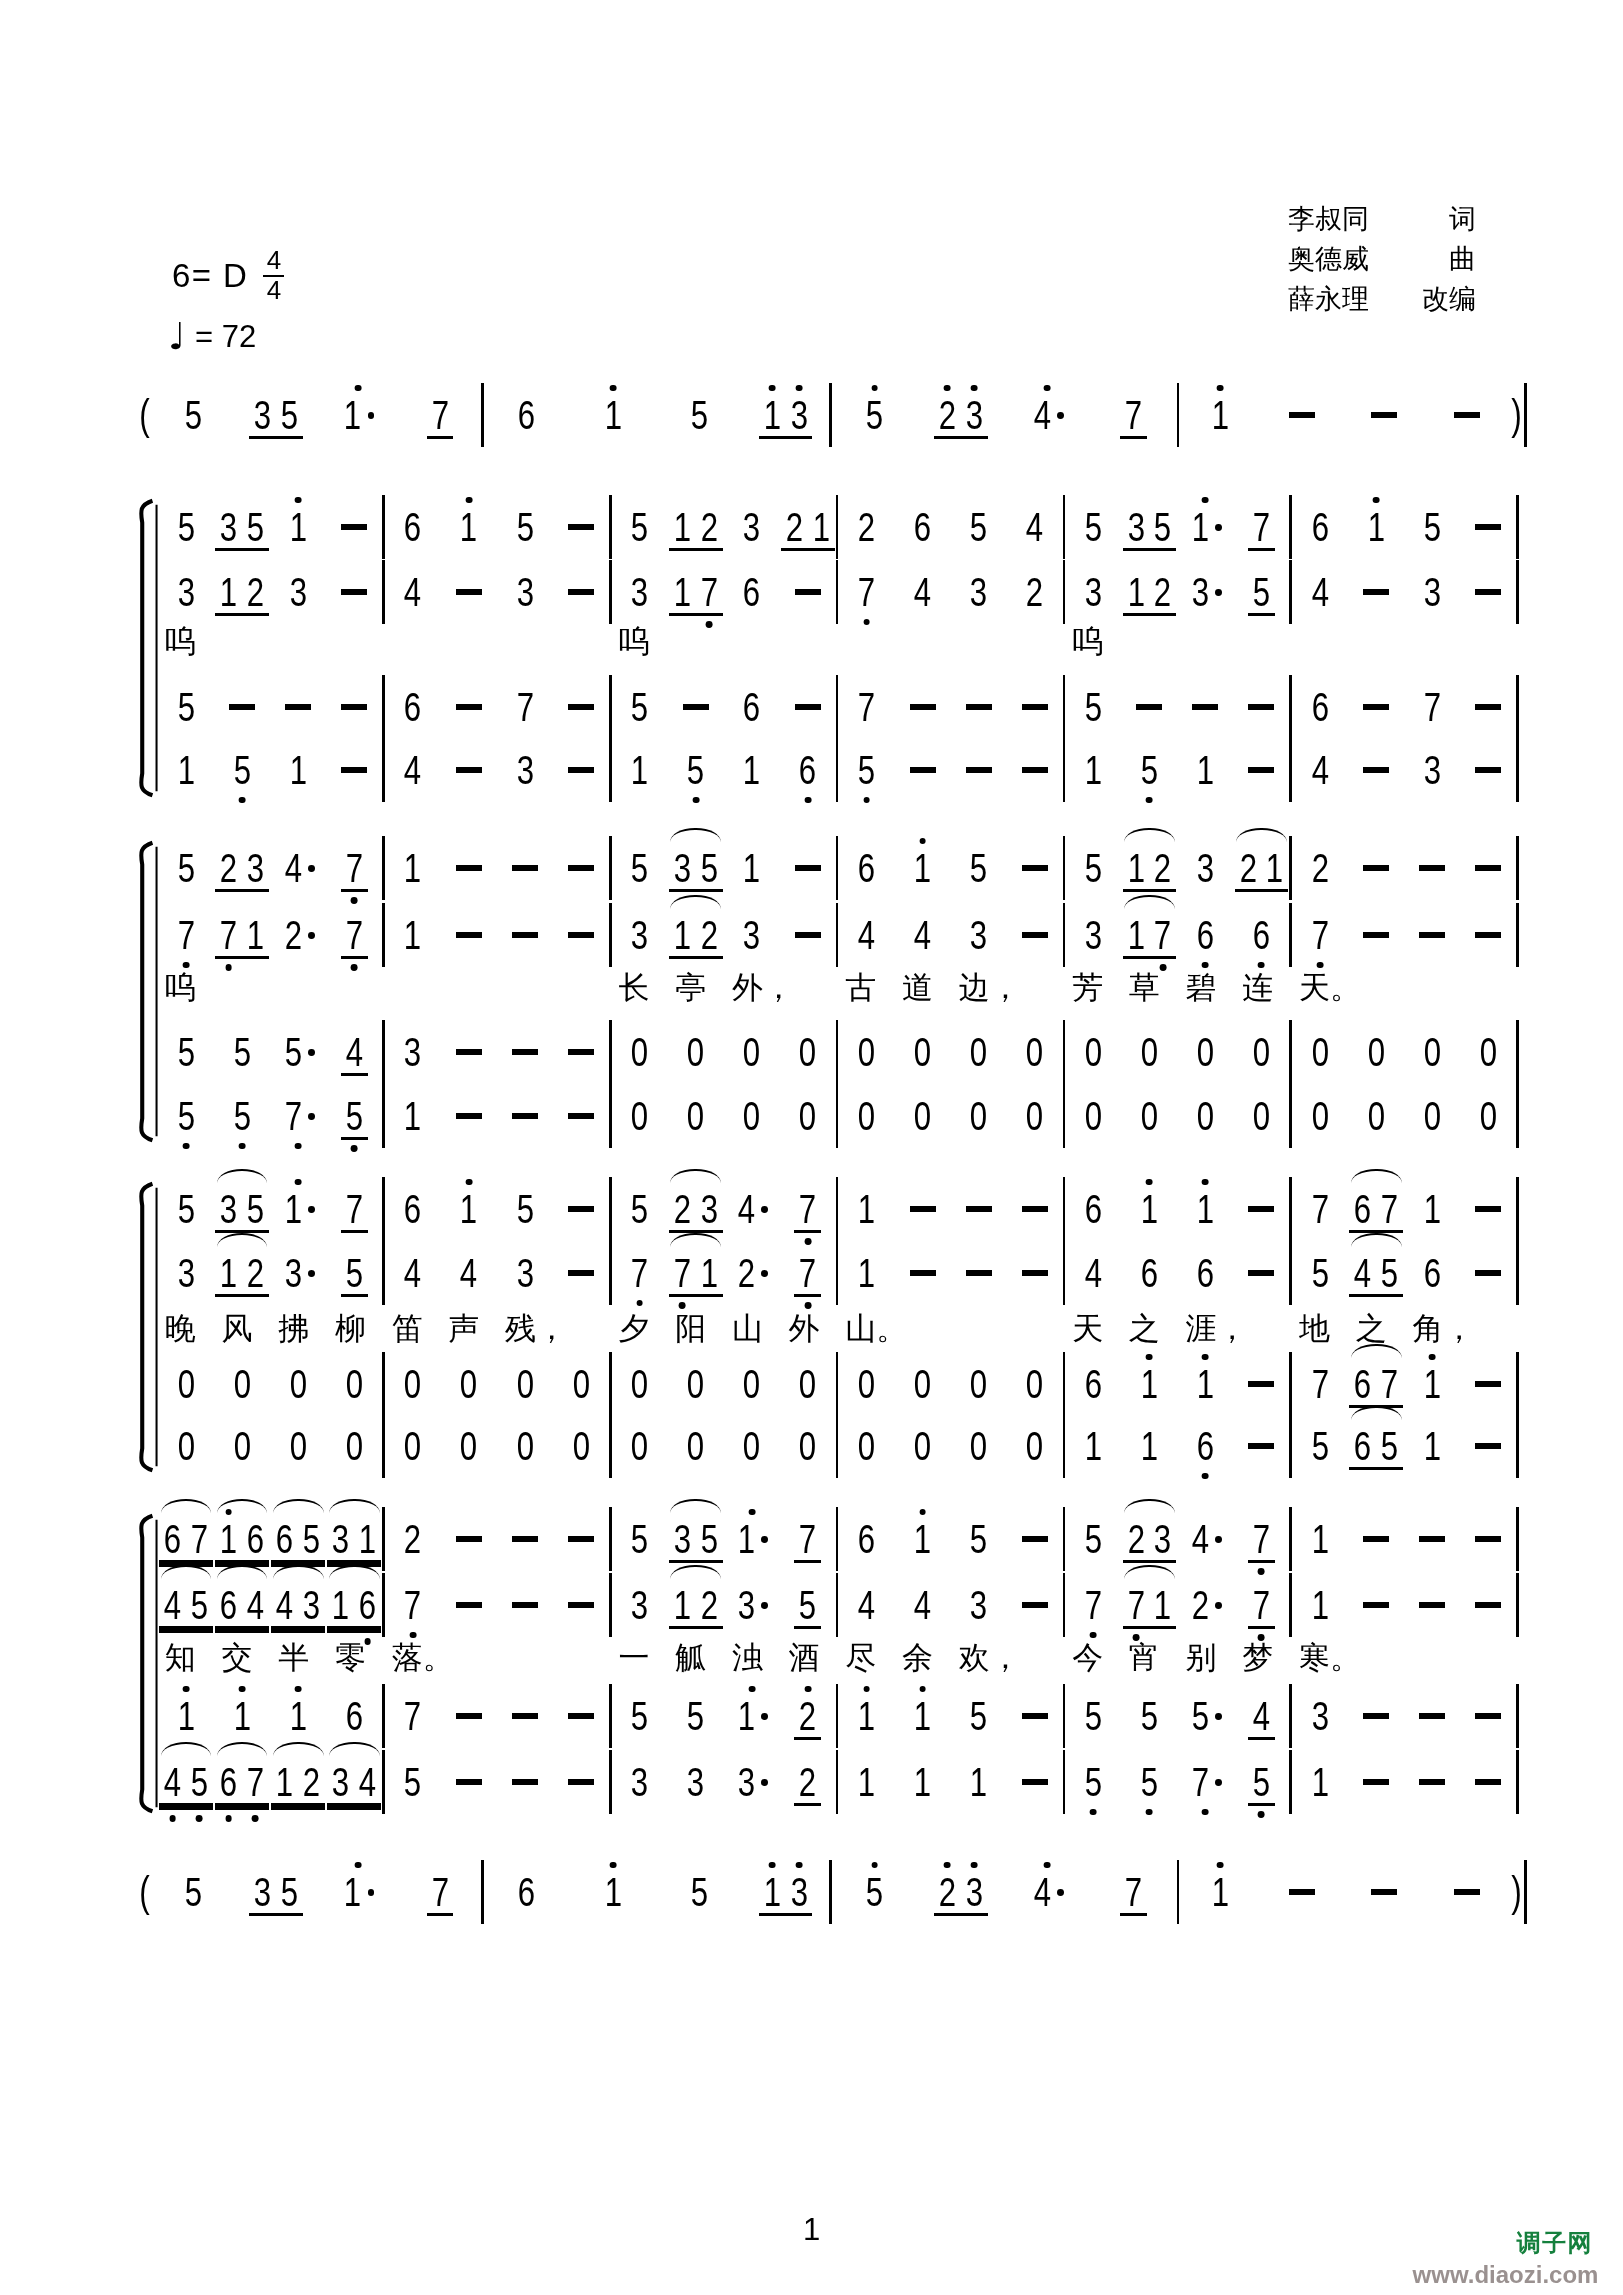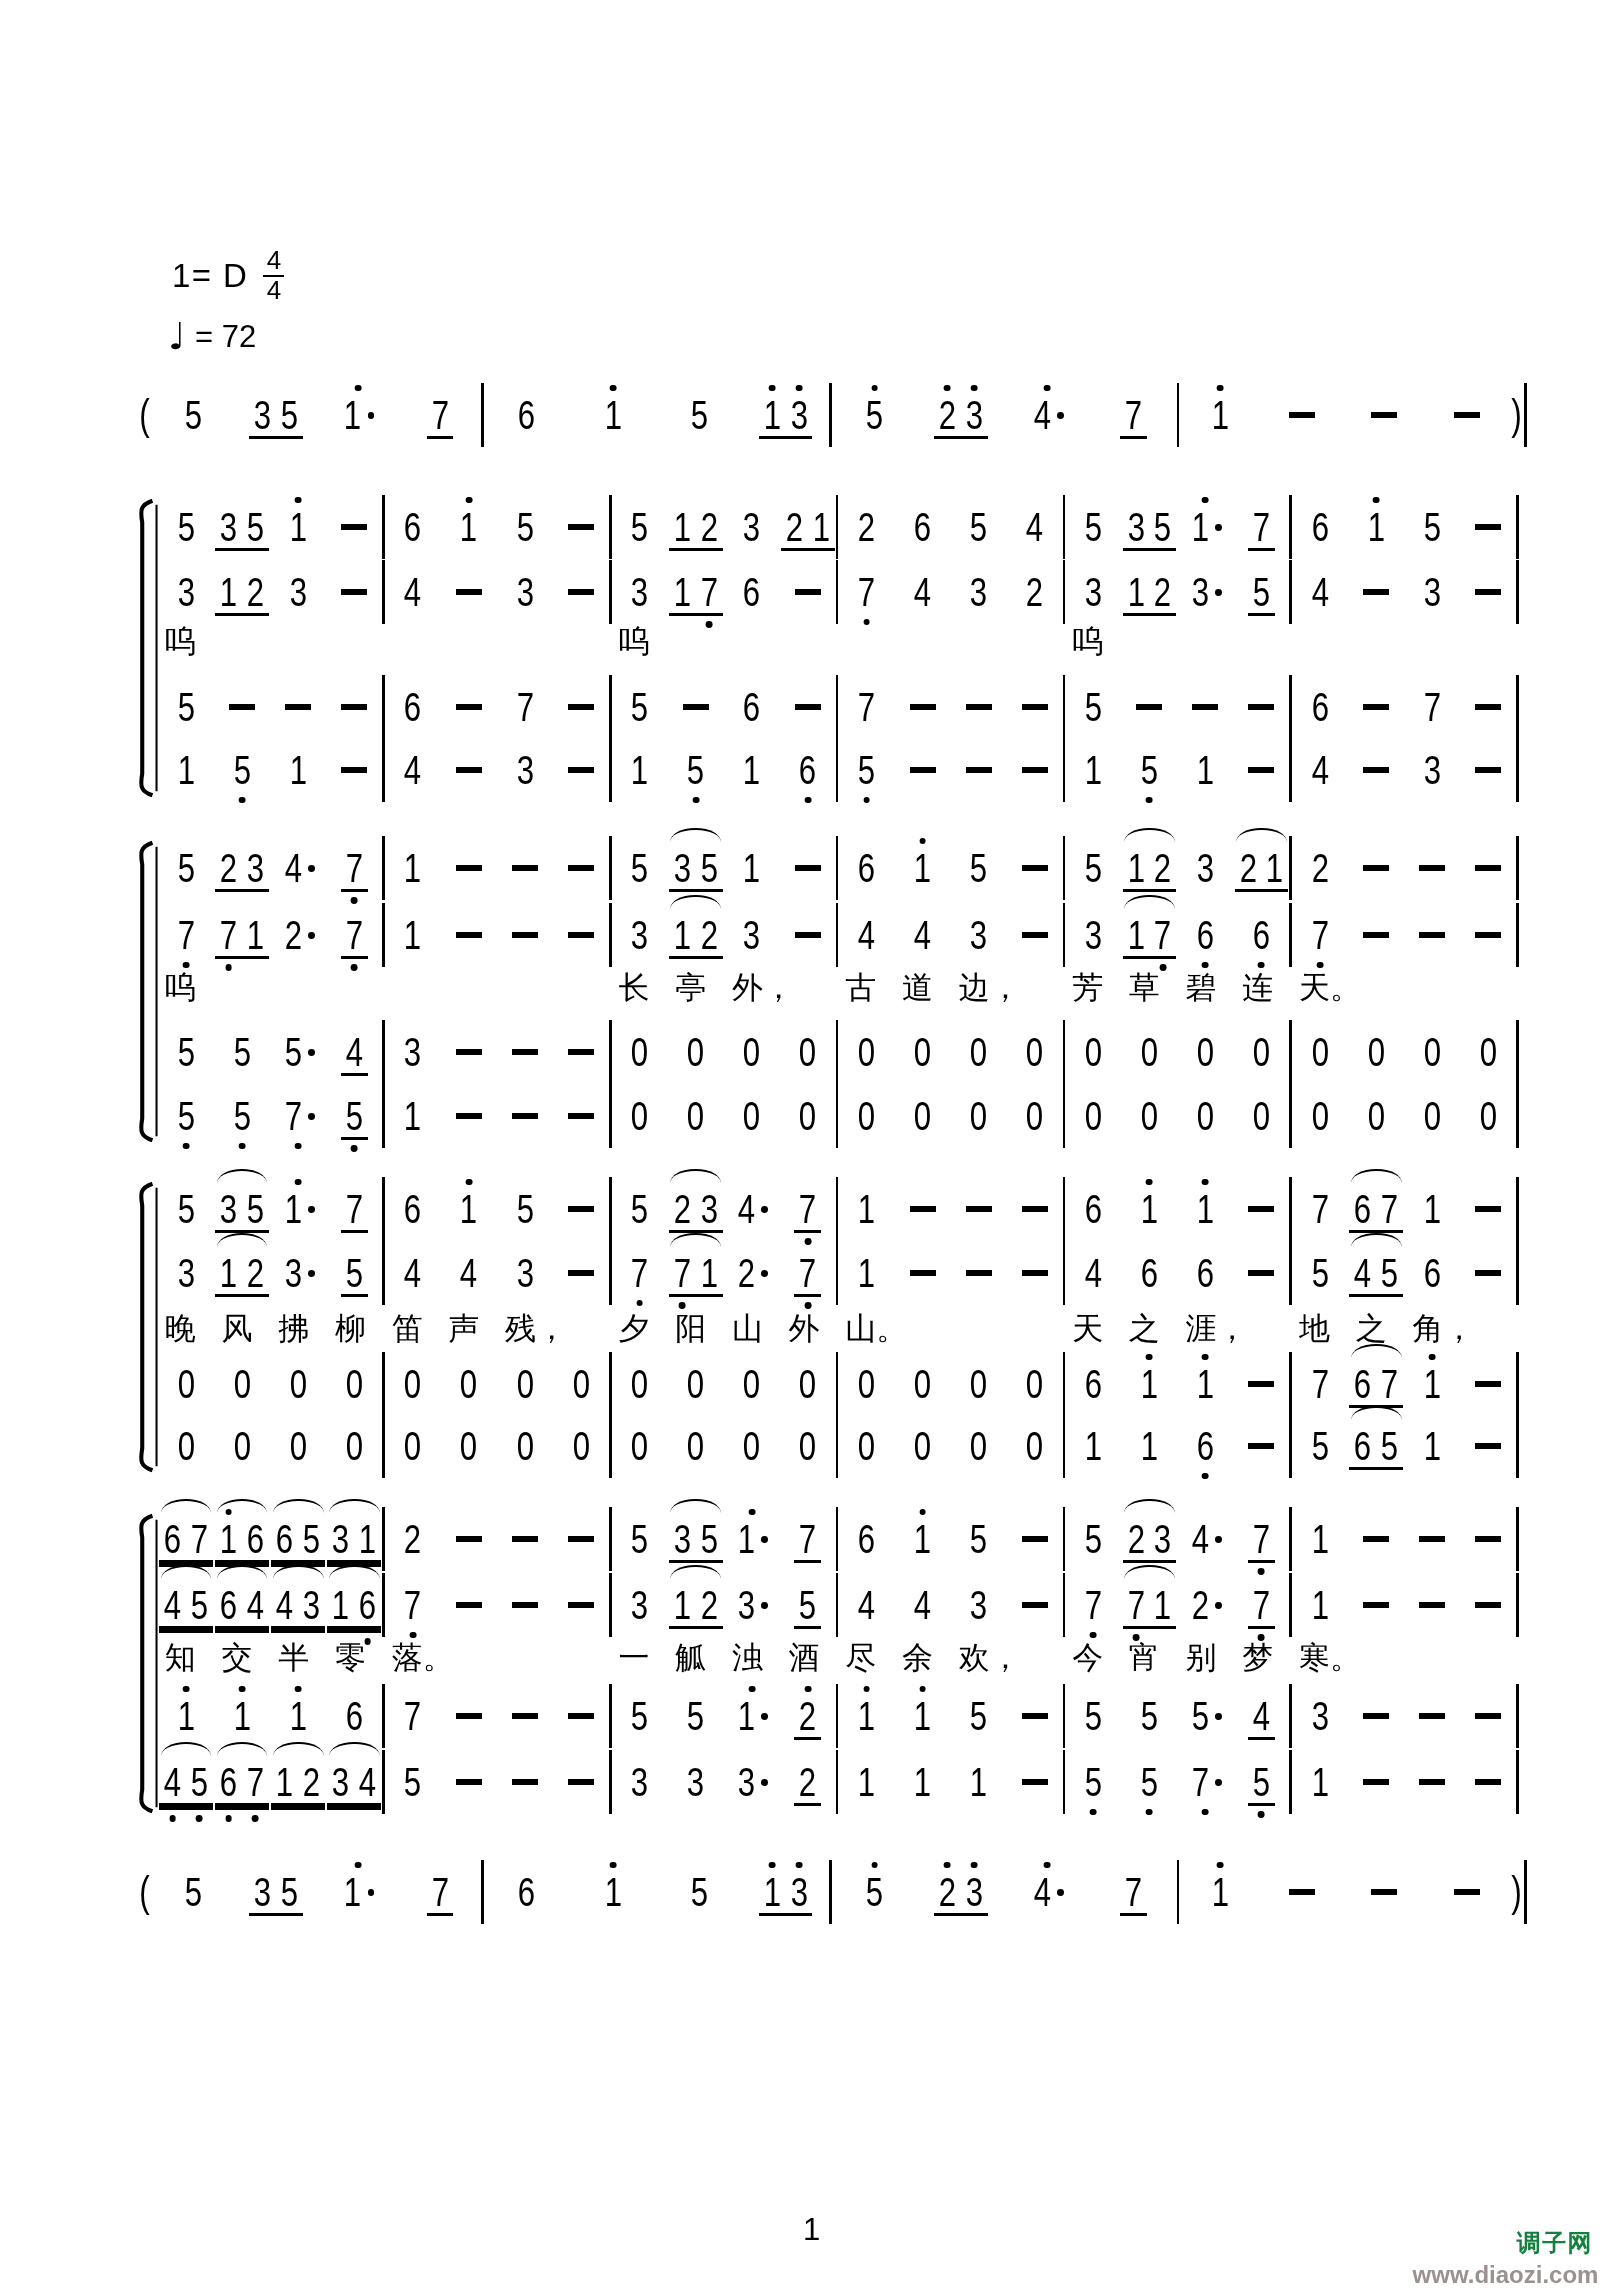--- a/index.html
+++ b/index.html
@@ -47,23 +47,37 @@
   
   .pagenum{position:absolute;top:2212px;left:0;width:100%;text-align:center;font-size:31px;}
   .wm1{position:absolute;top:2227px;right:30px;font-size:24px;font-weight:700;color:#15803d;letter-spacing:1.4px;}
   .wm2{position:absolute;top:2261px;right:24.6px;font-size:24px;font-weight:700;color:#9a9190;}
 </style>
 </head>
 <body>
 
 <div class="sheet">
 
+  <div class="credits">
+    <div class="credit-row">
+      <span>李叔同</span>
+      <span>词</span>
+    </div>
+    <div class="credit-row">
+      <span>奥德威</span>
+      <span>曲</span>
+    </div>
+    <div class="credit-row">
+      <span>薛永理</span>
+      <span>改编</span>
+    </div>
+  </div>
 
   <div class="keyrow">
-    <span class="klabel">1= D</span>
+    <span class="klabel">6= D</span>
     <span class="frac">
       <span class="fnum">4</span>
       <span class="fden">4</span>
     </span>
   </div>
 
   <div class="temporow">
     <span class="tnote">♩</span>
     <span>= 72</span>
   </div>

